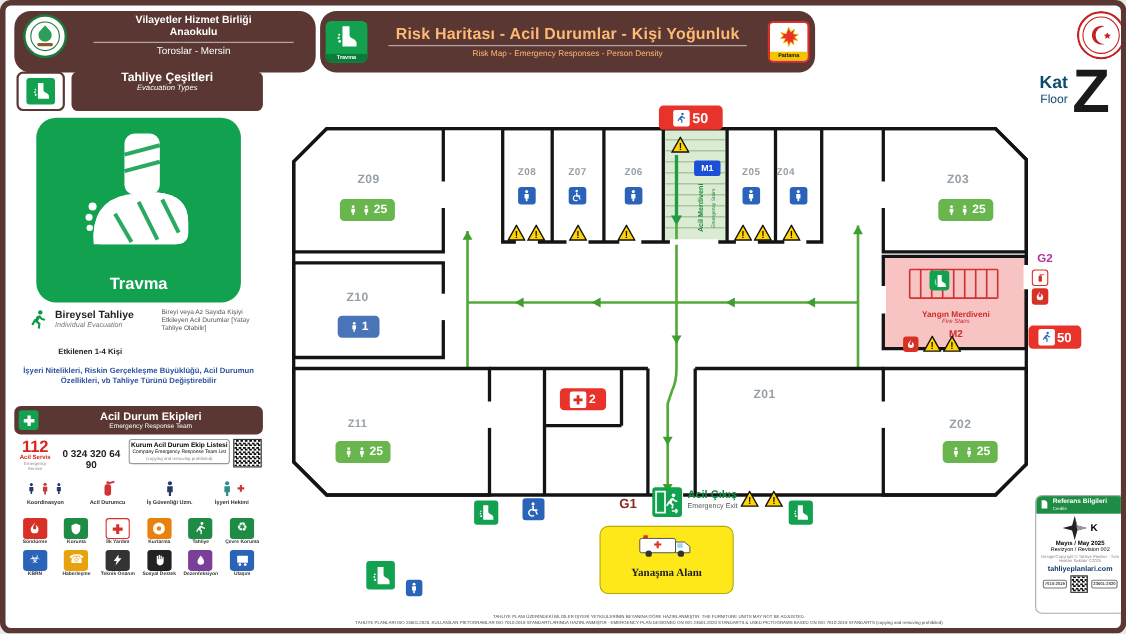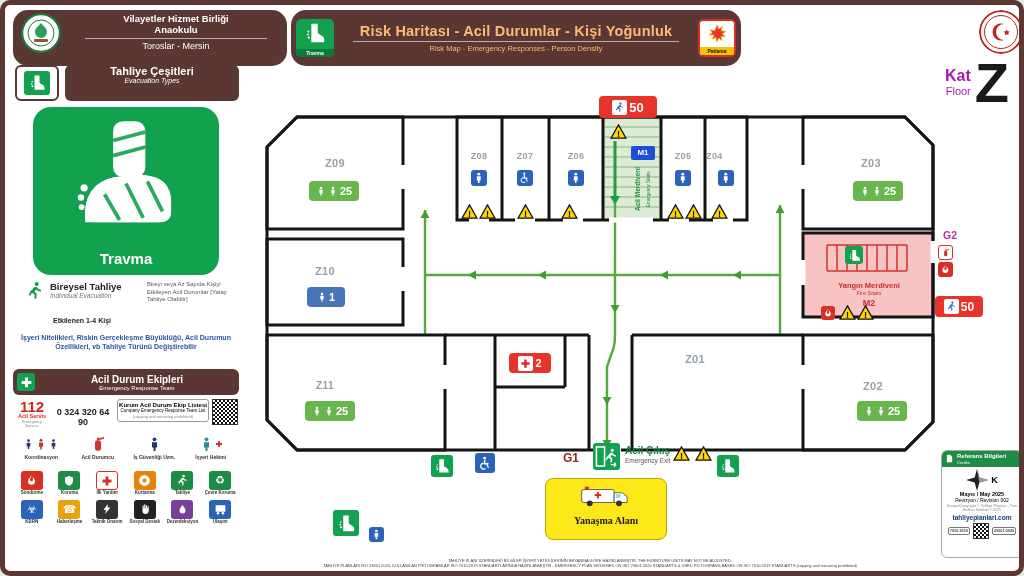--- a/index.html
+++ b/index.html
@@ -19,21 +19,21 @@
   .main-sub{font-size:7.5px;margin-top:2px;}
   .hicon{width:38px;height:38px;border-radius:5px;margin:0 5px;position:relative;overflow:hidden;flex:0 0 auto;}
   .hicon.green{background:#12a14f;}
   .hicon.warn{background:#fff;border:2px solid #d93025;}
   .hicon .lbl{position:absolute;bottom:0;left:0;right:0;font-size:5px;font-weight:700;text-align:center;padding:1px 0;}
   .hicon.green .lbl{background:#0c7a3a;color:#fff;}
   .hicon.warn .lbl{background:#f5c400;color:#111;}
   .logo-circ{position:absolute;border-radius:50%;}
   
   .floor-badge{position:absolute;right:10px;top:54px;display:flex;align-items:center;gap:4px;}
-  .fb-words{text-align:right;color:#a21caf;line-height:1;}
+  .fb-words{text-align:right;color:#0c4a6e;line-height:1;}
   .fb-kat{font-size:16px;font-weight:700;}
   .fb-floor{font-size:11px;margin-top:2px;}
   .fb-letter{font-size:56px;font-weight:700;color:#1a1a1a;line-height:.85;}
   
   .panel-hdr{background:#5a3732;border-radius:6px;color:#fff;text-align:center;}
   .evac{position:absolute;left:8px;top:58px;width:226px;}
   .evac-iconbox{position:absolute;left:2px;top:2px;width:44px;height:36px;background:#fff;border:2px solid #5a3732;border-radius:6px;display:flex;align-items:center;justify-content:center;}
   .evac-hdr{position:absolute;left:52px;top:2px;width:174px;height:36px;padding-top:0;}
   .evac-hdr .t1{font-size:11px;font-weight:700;}
   .evac-hdr .t2{font-size:7px;font-style:italic;}

